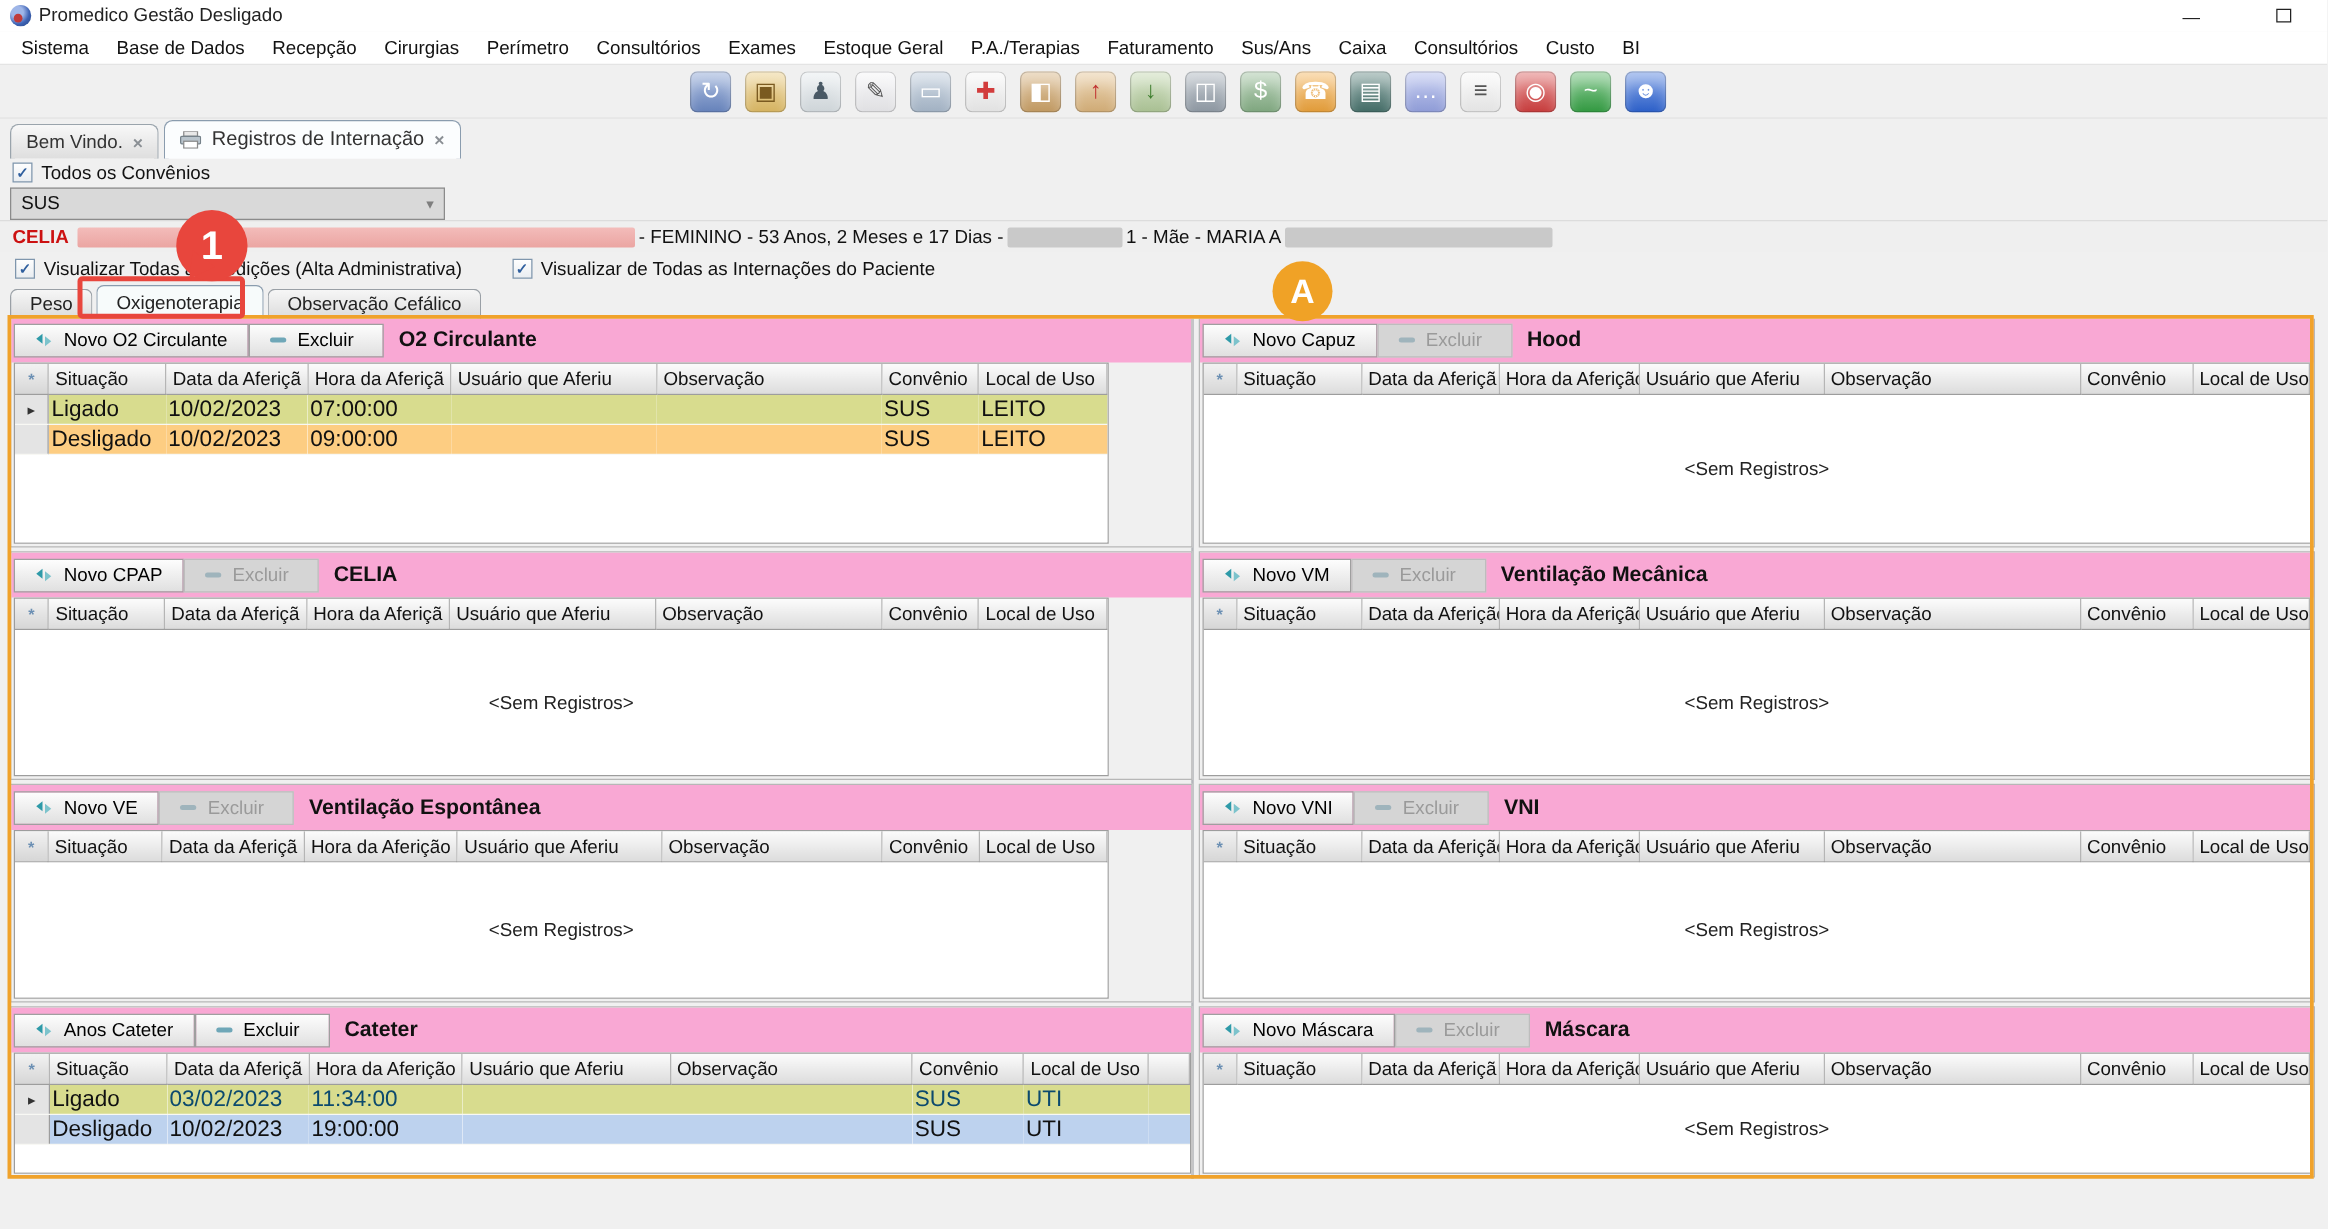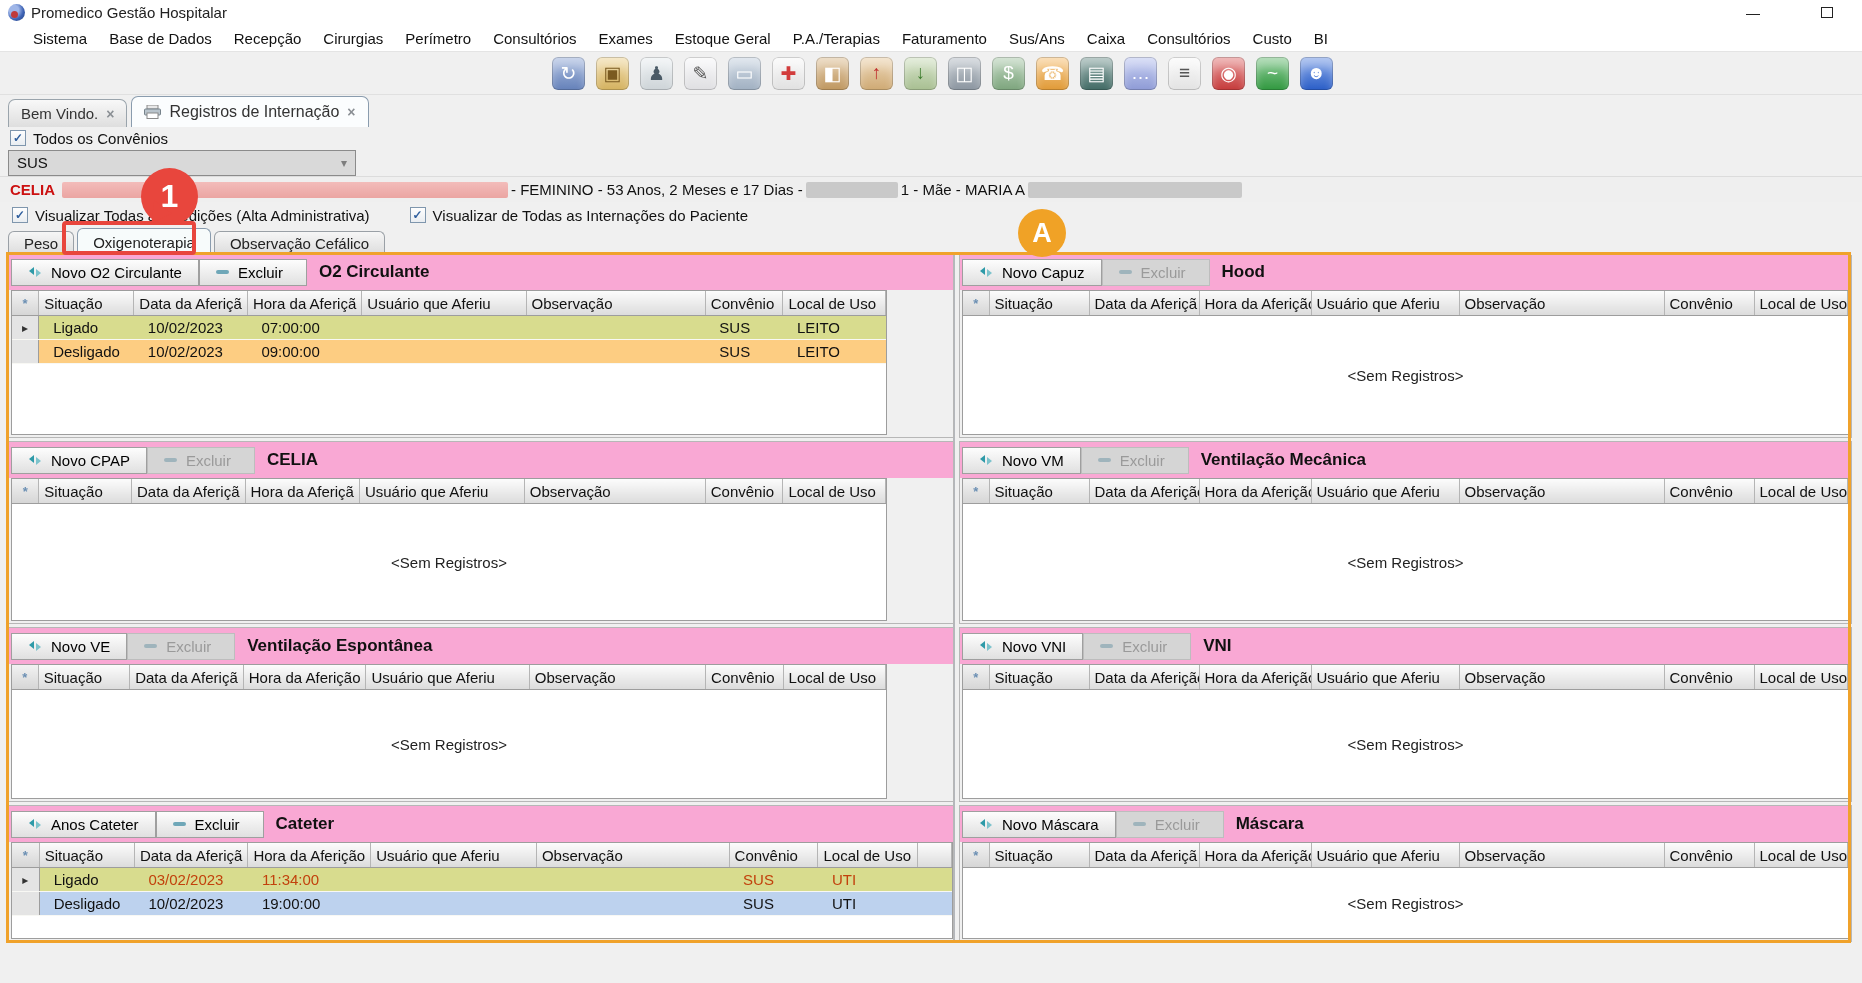--- a/index.html
+++ b/index.html
@@ -10,21 +10,21 @@
   }
   .titlebar{height:25px;background:#fff;display:flex;align-items:center;padding:0 6px;}
   .app-ic{width:17px;height:17px;margin:0 6px 0 2px;border-radius:50%;
     background:radial-gradient(circle at 35% 35%,#9fb6e8 0 30%,#3e63b5 60%,#23407c);position:relative}
   .app-ic::after{content:"";position:absolute;left:3px;top:7px;width:7px;height:7px;border-radius:50%;background:#c03a3a}
   .title-text{font-size:15px;color:#222}
   .win-ctrls{margin-left:auto;display:flex;align-items:flex-start;gap:44px;padding-right:14px}
   .win-btn{width:30px;height:22px;display:flex;align-items:center;justify-content:center;font-size:14px;color:#222}
   .restore-glyph{width:10px;height:9px;border:1px solid #222;position:relative;background:#fff}
   .restore-glyph::before{content:"";position:absolute;left:2px;top:-4px;width:10px;height:9px;border:1px solid #222;background:#fff;z-index:-1}
-  .menubar{height:26px;background:#fff;display:flex;align-items:center;padding-left:22px;border-bottom:1px solid #e4e4e4}
+  .menubar{height:26px;background:#fff;display:flex;align-items:center;padding-left:6px;border-bottom:1px solid #e4e4e4}
   .menu-item{font-size:15px;padding:3px 11px;color:#111;cursor:default;white-space:nowrap}
   .toolbar{height:42px;background:#f0f0f0;display:flex;align-items:center;gap:11px;padding-left:552px;border-bottom:1px solid #e0e0e0}
   .tool-ic{width:33px;height:33px;border-radius:6px;display:flex;align-items:center;justify-content:center;
     font-size:19px;box-shadow:inset 0 0 0 1px rgba(0,0,0,.18), inset 0 10px 10px rgba(255,255,255,.35);cursor:pointer}
   .doctabs{height:32px;background:#f0f0f0;display:flex;align-items:flex-end;padding-left:8px;gap:4px}
   .dtab{height:27px;display:flex;align-items:center;gap:8px;padding:0 12px;font-size:15px;
     border:1px solid #9aa4ac;border-bottom:none;border-radius:7px 7px 0 0;
     background:linear-gradient(#f8f8f8,#dedede);color:#333;cursor:pointer}
   .dtab.active{height:30px;background:#fbfdfe;border-color:#8a9cae;font-size:16px}
   .tab-close{color:#8a8f94;font-weight:bold;font-size:14px;cursor:pointer}
@@ -57,42 +57,42 @@
   .btn.del{min-width:108px;justify-content:flex-start}
   .btn.disabled{background:#d5d5d5;color:#9a9a9a;border-color:#bdbdbd;cursor:default}
   .del-ic{width:13px;height:4px;border-radius:2px;background:#6fa7b8;display:inline-block}
   .btn.disabled .del-ic{background:#9fb4bc}
   .panel-title{font-size:17px;font-weight:bold;margin-left:12px;white-space:nowrap}
   .tbl-wrap{display:flex;flex-direction:column;flex:1;background:#fff;border:1px solid #9d9d9d;margin:0 2px 2px 2px;overflow:hidden}
   .tbl{border-collapse:collapse;table-layout:fixed;flex:0 0 auto}
   .tbl th{background:linear-gradient(#fcfcfc,#dcdcdc);border-right:1px solid #b5b5b5;border-bottom:1px solid #9d9d9d;
       font-weight:normal;text-align:left;padding:2px 5px;font-size:15px;height:20px;overflow:hidden;white-space:nowrap}
   .tbl th.selh{text-align:center;color:#6b8fb3;font-weight:bold;font-size:13px;background:linear-gradient(#f2f2f2,#d6d6d6)}
-  .tbl td{font-size:15px;padding:1px 14px;height:21px;overflow:hidden;white-space:nowrap;border-bottom:1px solid #f8f8f4}
+  .tbl td{font-size:18px;padding:1px 2px;height:21px;overflow:hidden;white-space:nowrap;border-bottom:1px solid #f8f8f4}
   .tbl td.selc{background:#e4e4e4;border-right:1px solid #9d9d9d;text-align:center;font-size:12px;color:#333;padding:1px 2px}
   tr.khaki td:not(.selc){background:#d8dc8e}
   tr.orange td:not(.selc){background:#fdcd82}
   tr.blue td:not(.selc){background:#bdd2ee}
-  tr.light-text td:nth-child(n+3){color:#c2410c}
+  tr.light-text td:nth-child(n+3){color:#0c4a6e}
   .empty-area{flex:1;display:flex;align-items:center;justify-content:center;font-size:15px;color:#222;background:#fff}
   .ann{position:absolute;pointer-events:none}
   .orange-rect{left:6px;top:252px;width:1845px;height:691px;border:3px solid #f0a22b;box-sizing:border-box;z-index:5}
   .badge{display:flex;align-items:center;justify-content:center;border-radius:50%;color:#fff;font-weight:bold}
   .badge-a{left:1018px;top:209px;width:48px;height:48px;background:#f0a226;font-size:27px;z-index:6}
   .red-rect{left:62px;top:221px;width:134px;height:34px;border:4px solid #e8463d;border-radius:4px;box-sizing:border-box;z-index:7}
   .badge-1{left:141px;top:168px;width:57px;height:57px;background:#e8463d;font-size:32px;z-index:8}
   .badge-1::after{content:"";position:absolute;left:2px;bottom:-10px;width:0;height:0;
       border:11px solid transparent;border-top:20px solid #e8463d;transform:rotate(36deg)}
 </style>
 </head>
 <body>
 
 <div class="titlebar">
   <span class="app-ic"></span>
-  <span class="title-text">Promedico Gestão Hospitalar</span>
+  <span class="title-text">Promedico Gestão Desligado</span>
   <span class="win-ctrls">
     <span class="win-btn">—</span>
     <span class="win-btn">
         <span class="restore-glyph"></span>
       </span>
   </span>
 </div>
 
 <div class="menubar" id="menubar">
     <span class="menu-item">Sistema</span>

